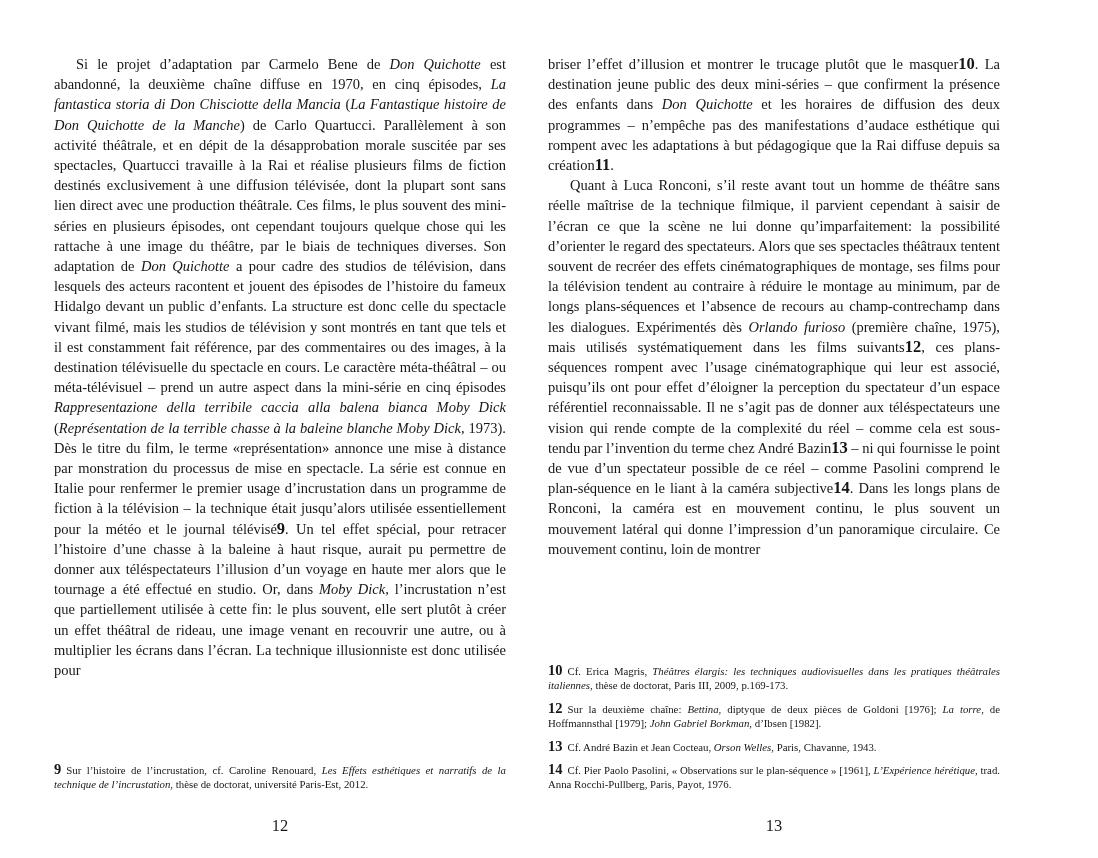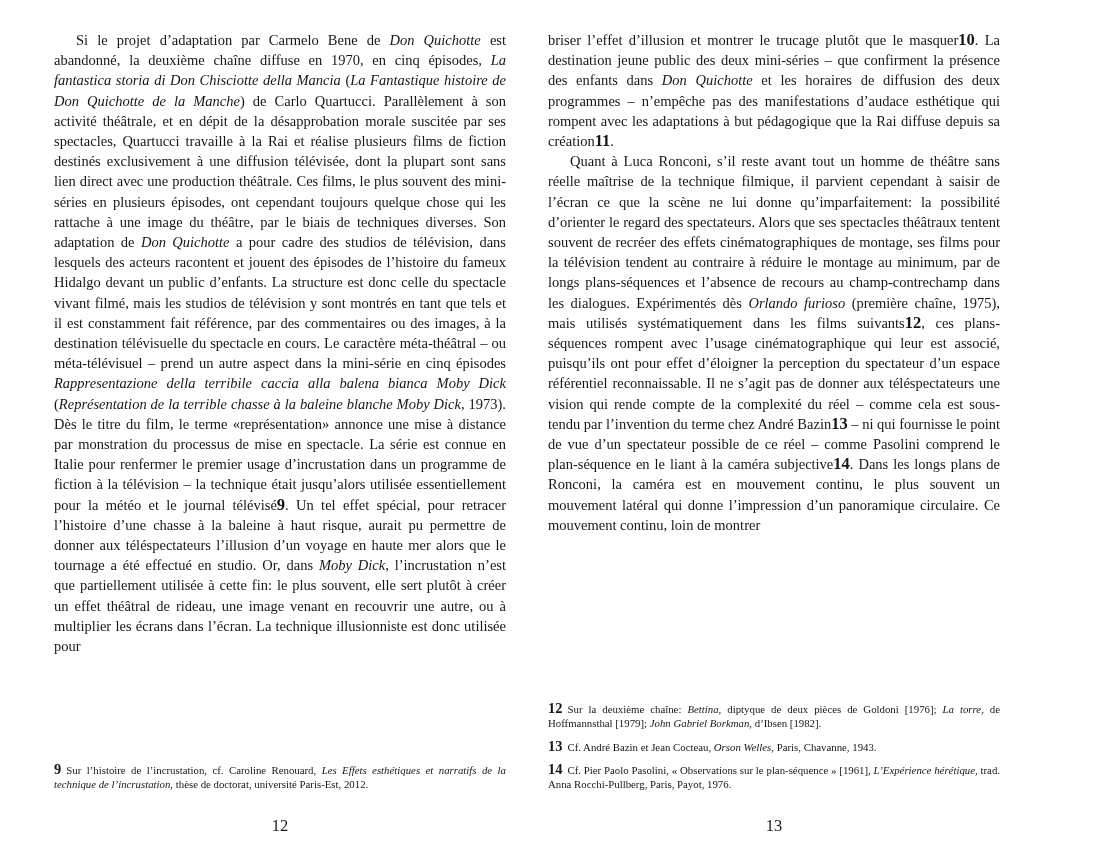--- a/index.html
+++ b/index.html
@@ -16,21 +16,21 @@
     display: flex;
     width: 1098px;
     height: 858px;
   }
   .page {
     position: relative;
     width: 452px;
     height: 858px;
     display: flex;
     flex-direction: column;
-    padding-top: 30px;
+    padding-top: 54px;
     padding-bottom: 66px;
   }
   .page--left  { margin-left: 54px; }
   .page--right { margin-left: 42px; }
   .page-body { flex-shrink: 0; }
   .para {
     margin: 0;
     font-size: 14.5px;
     line-height: 20.2px;
     text-align: justify;
@@ -83,20 +83,21 @@
       </div>
     <div class="page-number">12</div>
   </div>
 
   <div class="page page--right">
     <div class="page-body">
         <p class="para"><span>briser l’effet d’illusion et montrer le trucage plutôt que le masquer</span><span class="ref">10</span><span>. La destination jeune public des deux mini-séries – que confirment la présence des enfants dans </span><span class="it">Don Quichotte</span><span> et les horaires de diffusion des deux programmes – n’empêche pas des manifestations d’audace esthétique qui rompent avec les adaptations à but pédagogique que la Rai diffuse depuis sa création</span><span class="ref">11</span><span>.</span></p>
         <p class="para indent"><span>Quant à Luca Ronconi, s’il reste avant tout un homme de théâtre sans réelle maîtrise de la technique filmique, il parvient cependant à saisir de l’écran ce que la scène ne lui donne qu’imparfaitement: la possibilité d’orienter le regard des spectateurs. Alors que ses spectacles théâtraux tentent souvent de recréer des effets cinématographiques de montage, ses films pour la télévision tendent au contraire à réduire le montage au minimum, par de longs plans-séquences et l’absence de recours au champ-contrechamp dans les dialogues. Expérimentés dès </span><span class="it">Orlando furioso</span><span> (première chaîne, 1975), mais utilisés systématiquement dans les films suivants</span><span class="ref">12</span><span>, ces plans-séquences rompent avec l’usage cinématographique qui leur est associé, puisqu’ils ont pour effet d’éloigner la perception du spectateur d’un espace référentiel reconnaissable. Il ne s’agit pas de donner aux téléspectateurs une vision qui rende compte de la complexité du réel – comme cela est sous-tendu par l’invention du terme chez André Bazin</span><span class="ref">13</span><span> – ni qui fournisse le point de vue d’un spectateur possible de ce réel – comme Pasolini comprend le plan-séquence en le liant à la caméra subjective</span><span class="ref">14</span><span>. Dans les longs plans de Ronconi, la caméra est en mouvement continu, le plus souvent un mouvement latéral qui donne l’impression d’un panoramique circulaire. Ce mouvement continu, loin de montrer</span></p>
       </div>
     <div class="footnotes">
+        <div class="footnote"><span class="fn-num">10</span><span>Cf. Erica Magris, </span><span class="it">Théâtres élargis: les techniques audiovisuelles dans les pratiques théâtrales italiennes</span><span>, thèse de doctorat, Paris III, 2009, p.169-173.</span></div>
         <div class="footnote"><span class="fn-num">12</span><span>Sur la deuxième chaîne: </span><span class="it">Bettina</span><span>, diptyque de deux pièces de Goldoni [1976]; </span><span class="it">La torre</span><span>, de Hoffmannsthal [1979]; </span><span class="it">John Gabriel Borkman</span><span>, d’Ibsen [1982].</span></div>
         <div class="footnote"><span class="fn-num">13</span><span>Cf. André Bazin et Jean Cocteau, </span><span class="it">Orson Welles</span><span>, Paris, Chavanne, 1943.</span></div>
         <div class="footnote"><span class="fn-num">14</span><span>Cf. Pier Paolo Pasolini, « Observations sur le plan-séquence » [1961], </span><span class="it">L’Expérience hérétique</span><span>, trad. Anna Rocchi-Pullberg, Paris, Payot, 1976.</span></div>
       </div>
     <div class="page-number">13</div>
   </div>
 
 </div>
 
 </body></html>

